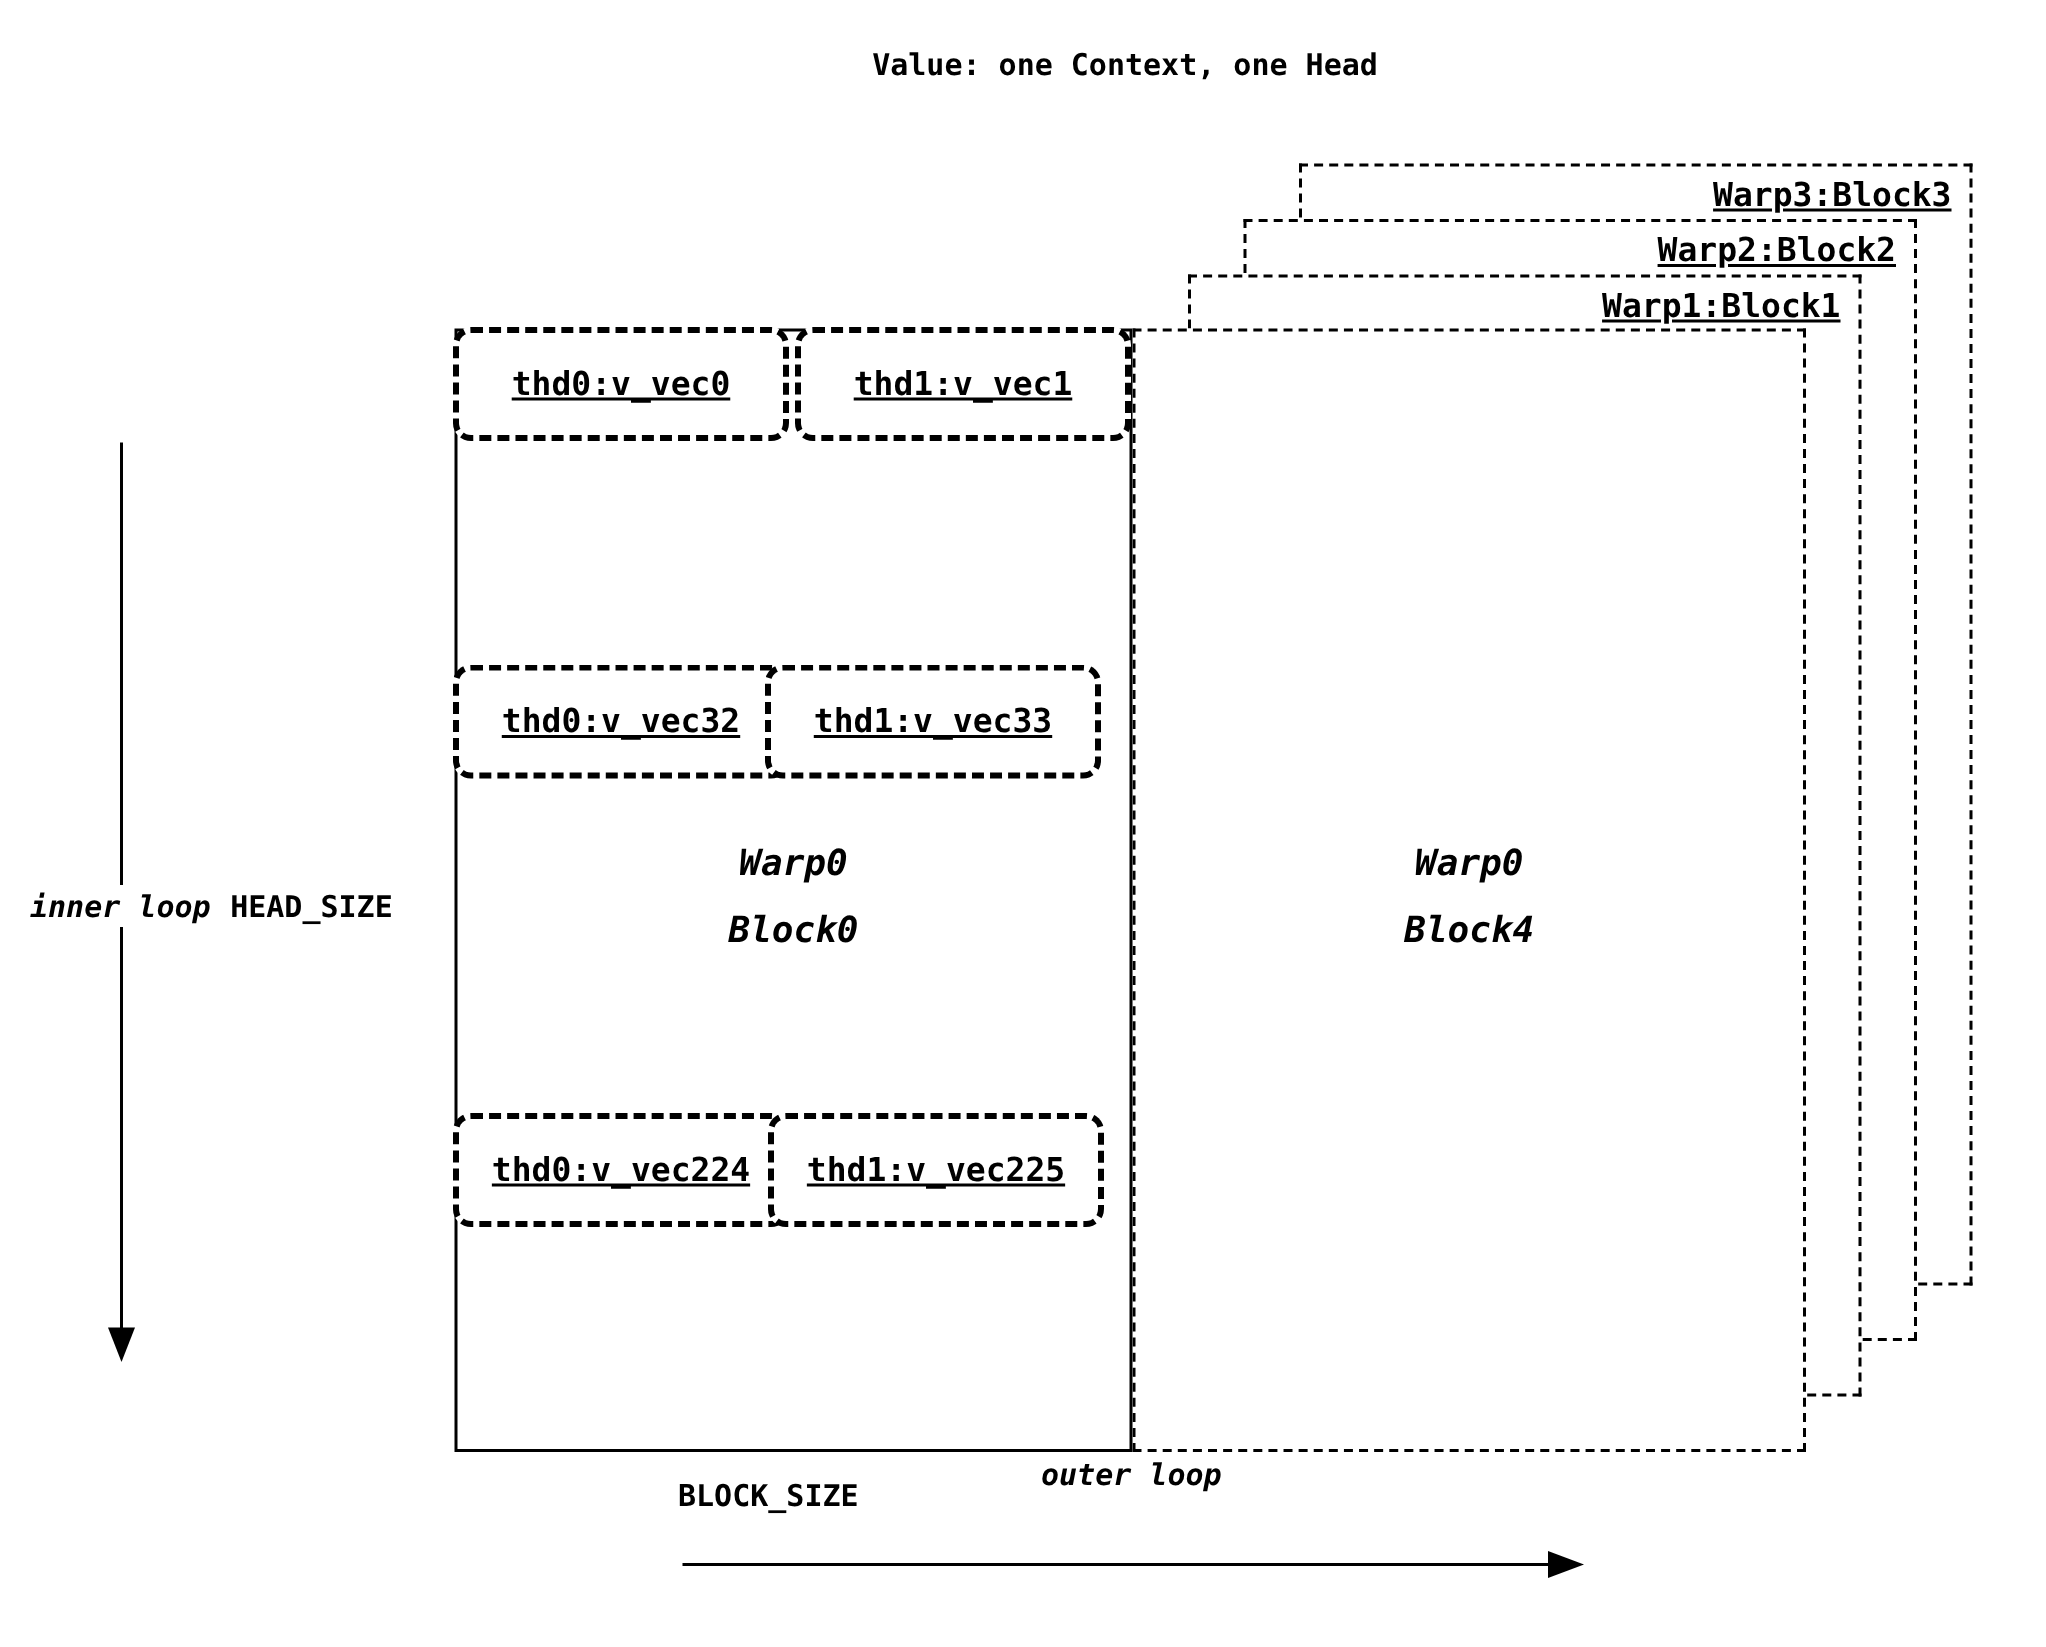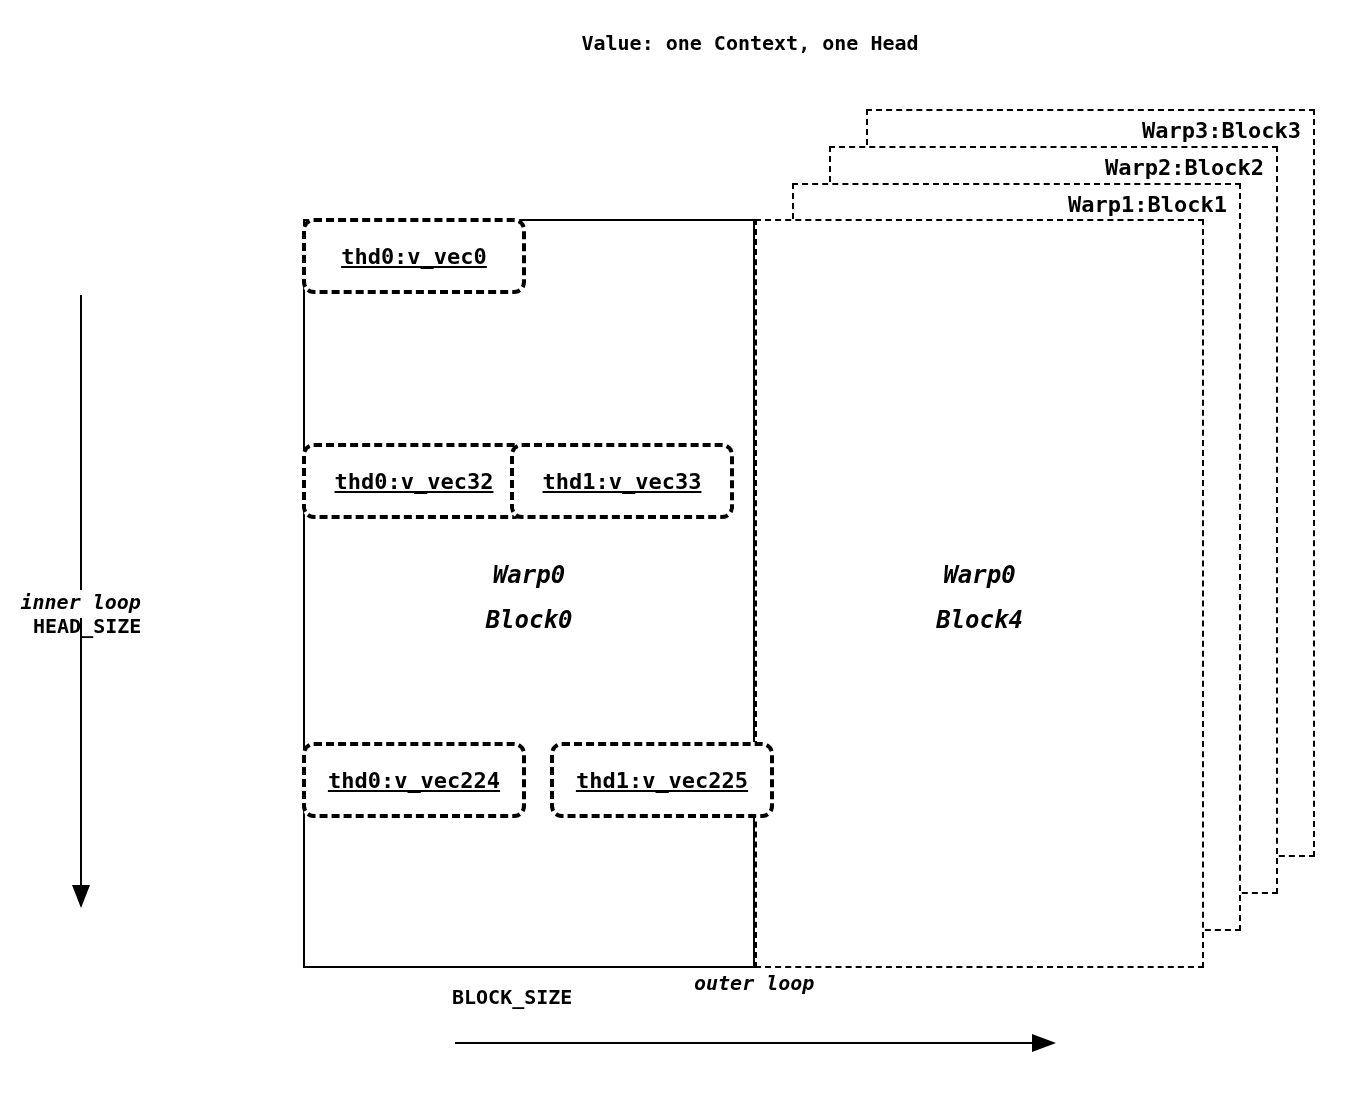--- a/index.html
+++ b/index.html
@@ -25,20 +25,21 @@
     background: #fff;
     box-sizing: border-box;
   }
   .warp-tag {
     position: absolute;
     top: 7px;
     right: 12px;
     font-weight: bold;
     font-size: 22px;
     white-space: nowrap;
+    text-decoration: underline;
   }
   .thd-box {
     position: absolute;
     border: 4px dashed #000;
     border-radius: 12px;
     background: #fff;
     box-sizing: border-box;
     display: flex;
     align-items: center;
     justify-content: center;
@@ -99,38 +100,41 @@
 
   <div class="abs rect-solid" style="left: 303px; top: 219px; width: 452px; height: 749px; z-index: 5;"></div>
   <div class="big-label" style="left: 303px; top: 553px; width: 452px; z-index: 6;">
     <div>Warp0</div>
     <div>Block0</div>
   </div>
 
   <div class="thd-box" style="left: 302px; top: 218px; width: 224px; height: 76px; z-index: 10;">
     <span>thd0:v_vec0</span>
   </div>
+  <div class="thd-box" style="left: 530px; top: 218px; width: 224px; height: 76px; z-index: 10;">
+    <span>thd1:v_vec1</span>
+  </div>
 
   <div class="thd-box" style="left: 302px; top: 443px; width: 224px; height: 76px; z-index: 10; justify-content: center;">
     <span>thd0:v_vec32</span>
   </div>
   <div class="thd-box" style="left: 510px; top: 443px; width: 224px; height: 76px; z-index: 10;">
     <span>thd1:v_vec33</span>
   </div>
 
   <div class="thd-box" style="left: 302px; top: 742px; width: 224px; height: 76px; z-index: 10;">
     <span>thd0:v_vec224</span>
   </div>
-  <div class="thd-box" style="left: 550px; top: 742px; width: 224px; height: 76px; z-index: 10;">
+  <div class="thd-box" style="left: 512px; top: 742px; width: 224px; height: 76px; z-index: 10;">
     <span>thd1:v_vec225</span>
   </div>
 
   <div class="abs vline" style="left: 80px; top: 295px; height: 592px; z-index: 20;"></div>
   <div class="abs arrowhead-down" style="left: 72px; top: 885px; z-index: 20;"></div>
-  <div class="abs over-line" style="left: 18px; top: 590px; height: 28px; padding: 0 2px; flex-direction: column;">
+  <div class="abs over-line" style="left: 18px; top: 590px; height: 28px; padding: 0 2px;">
     <span class="lbl italic">inner loop</span>
     <span class="lbl" style="margin-left: 13px;">HEAD_SIZE</span>
   </div>
 
   <div class="abs lbl" style="left: 452px; top: 985px;">BLOCK_SIZE</div>
 
   <div class="abs hline" style="left: 455px; top: 1042px; width: 580px; z-index: 20;"></div>
   <div class="abs arrowhead-right" style="left: 1032px; top: 1034px; z-index: 20;"></div>
   <div class="abs over-line" style="left: 690px; top: 969px; height: 28px; padding: 0 4px; justify-content: center;">
     <span class="lbl italic">outer loop</span>

